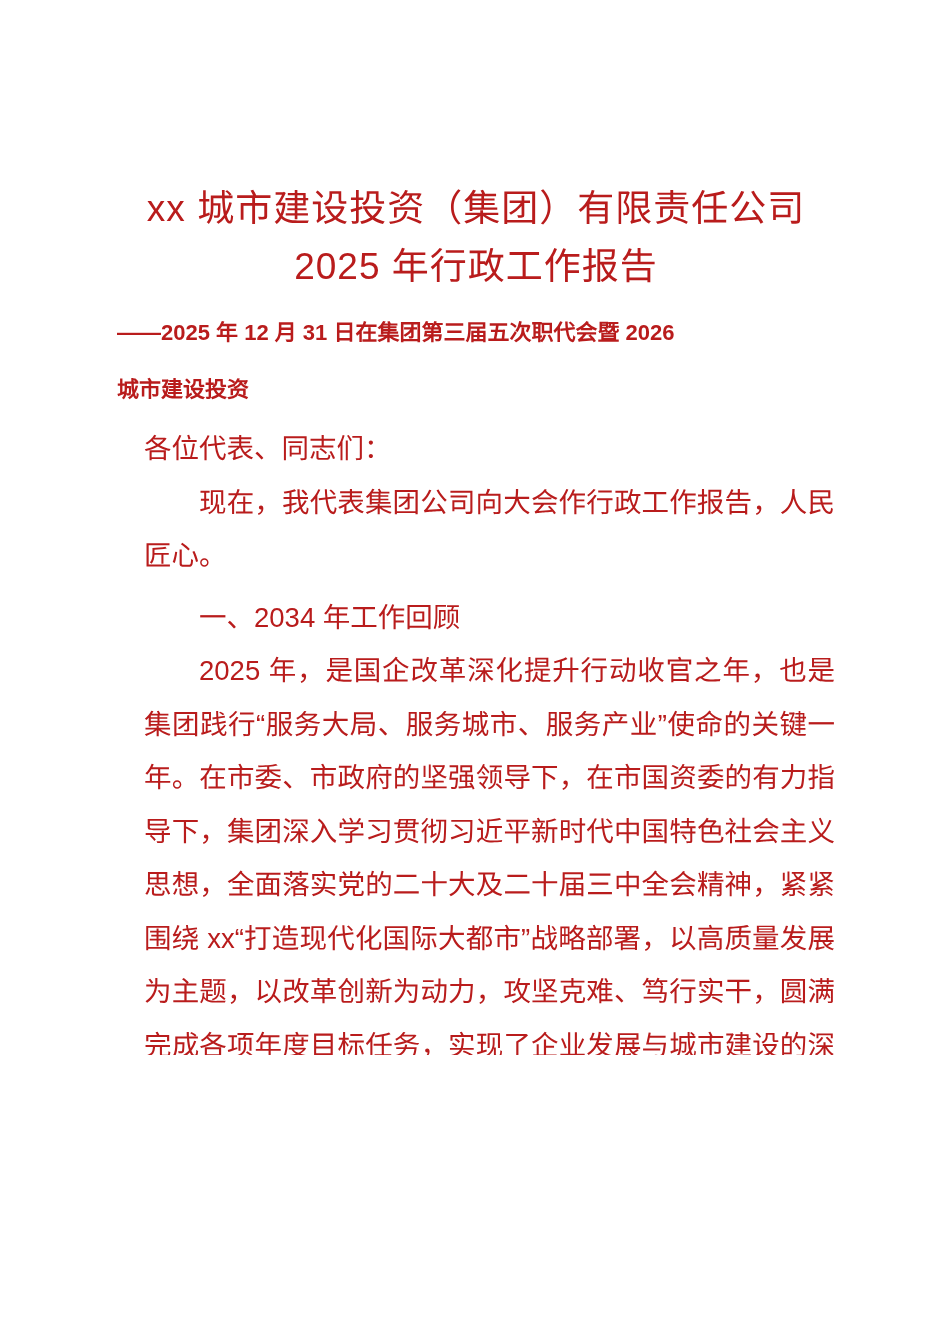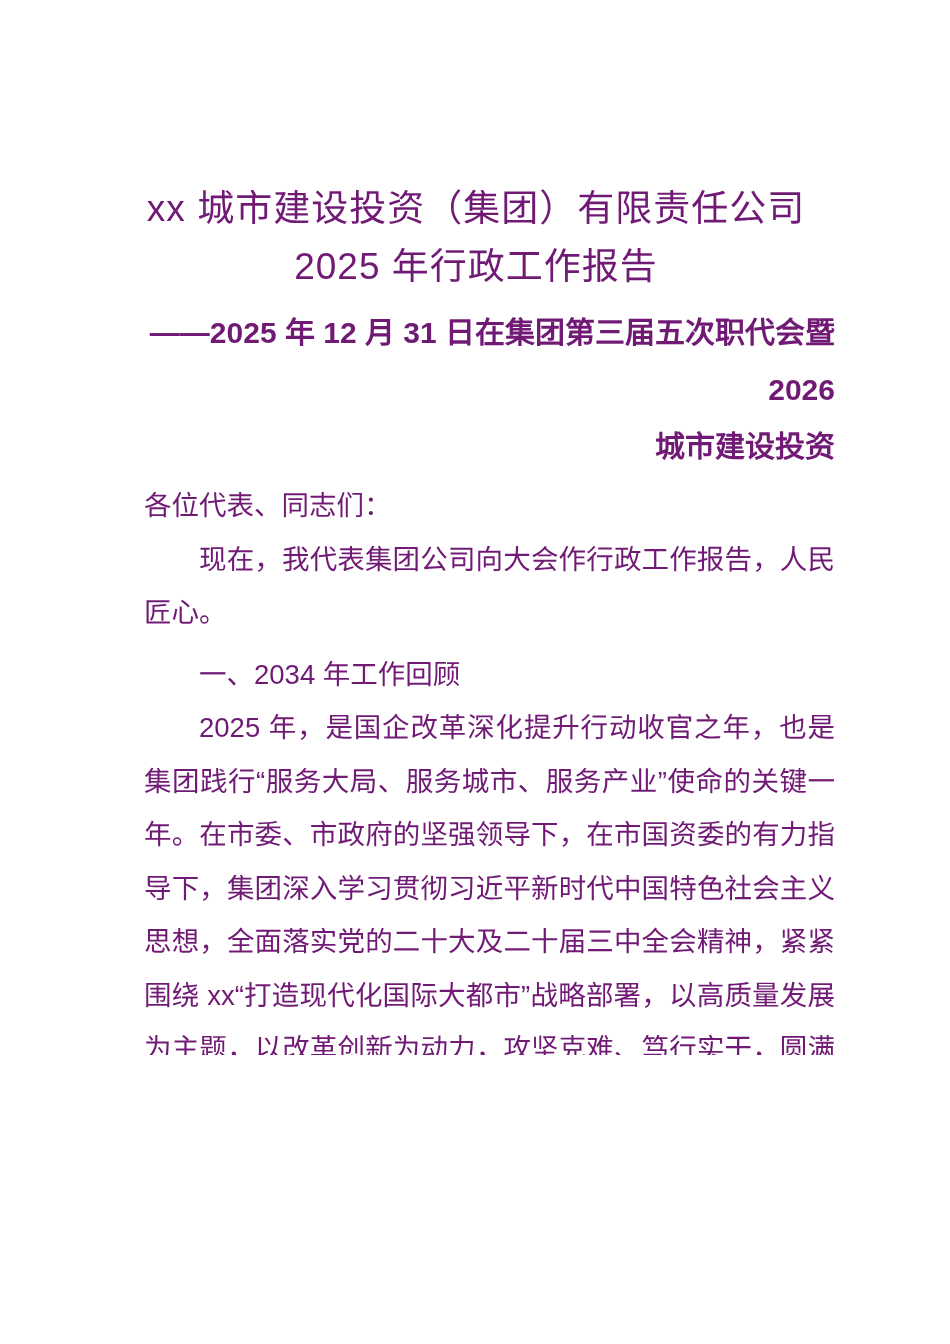--- a/index.html
+++ b/index.html
@@ -6,38 +6,38 @@
     margin: 0;
     padding: 0;
     background: #ffffff;
   }
   .page {
     position: relative;
     width: 950px;
     height: 1055px;
     margin: 0 auto;
     background: #ffffff;
-    color: #701a75;
+    color: #b91c1c;
     overflow: hidden;
     font-family: "Liberation Sans", "DejaVu Sans", sans-serif;
   }
   .content {
     padding: 180px 115px 0 117px; 
   }
   .doc-title {
     text-align: center;
     font-size: 37px;
     line-height: 58px;
     font-weight: 500;
     letter-spacing: 1px;
   }
   .doc-subtitle {
     margin-top: 8px;
-    text-align: right;
-    font-size: 30px;
+    text-align: left;
+    font-size: 22px;
     line-height: 57px;
     font-weight: 700;
   }
   .doc-body {
     margin-top: 4px;
     font-size: 27.5px;
     line-height: 53.5px;
     text-align: justify;
     margin-left: 27px;
   }

